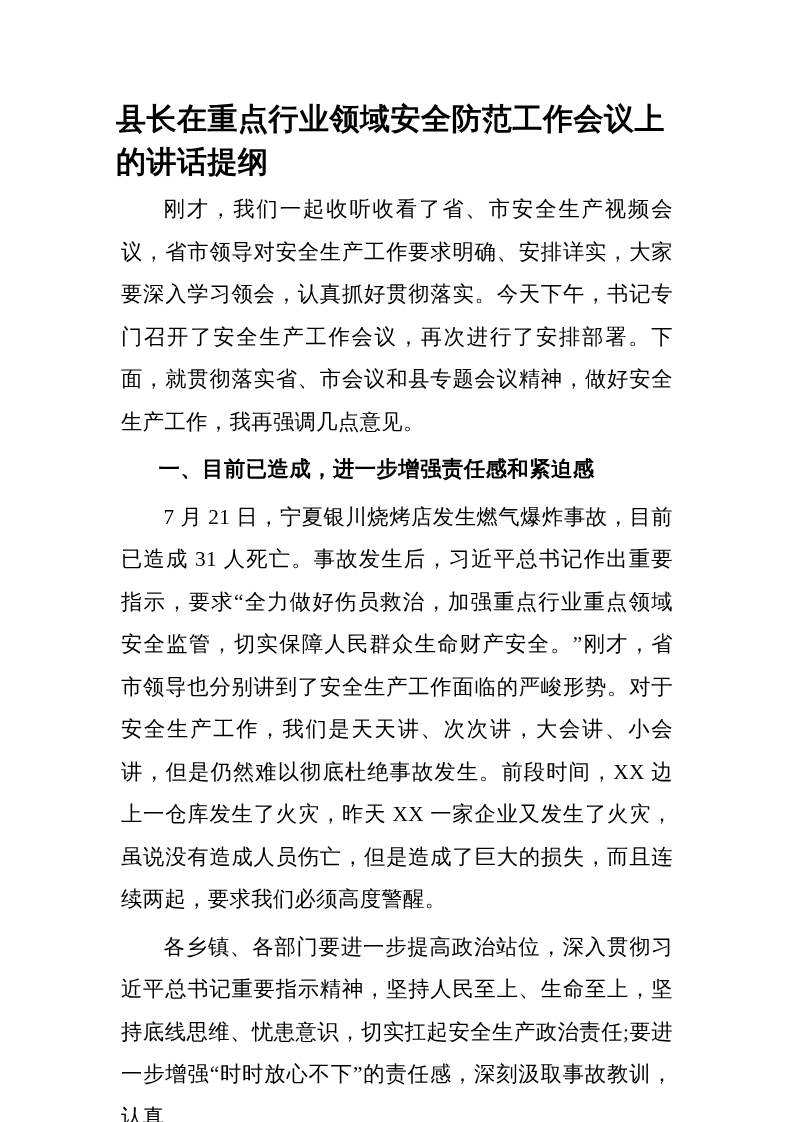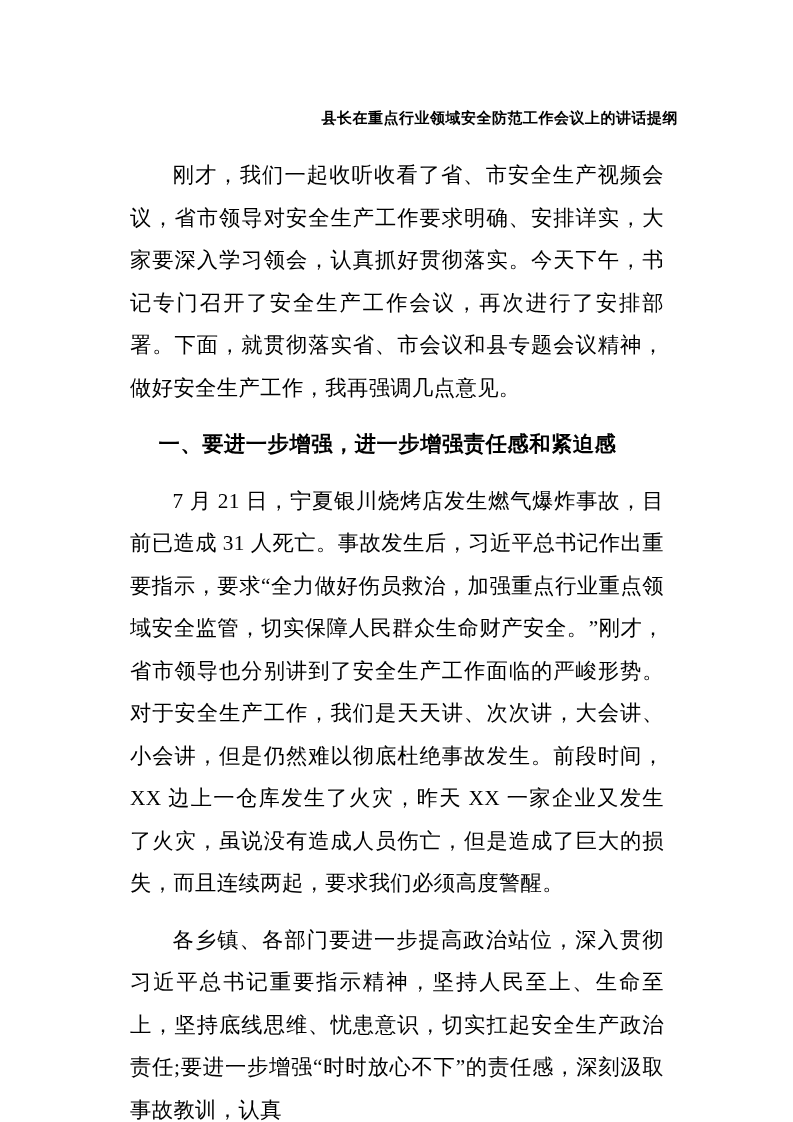--- a/index.html
+++ b/index.html
@@ -14,28 +14,28 @@
     margin: 0 auto;
     background: #ffffff;
     box-sizing: border-box;
     padding: 97px 115px 0 116px;
     overflow: hidden;
     font-family: "Liberation Serif", "DejaVu Serif", serif;
     color: #000000;
   }
   .doc-title {
     margin: 0 0 5px 0;
-    font-size: 15px;
+    font-size: 30px;
     font-weight: bold;
     line-height: 43px;
-    text-align: right;
+    text-align: left;
     letter-spacing: 0.5px;
   }
   .body-para {
-    margin: 14px;
+    margin: 5px;
     font-size: 21.3px;
     line-height: 42.5px;
     text-align: justify;
     text-indent: 2em;
     letter-spacing: 0.4px;
     word-break: break-all;
   }
   .section-heading {
     margin: 0;
     font-size: 21.3px;
@@ -46,18 +46,18 @@
   }
 </style>
 </head>
 <body>
 
 <div class="page">
   <h1 class="doc-title">县长在重点行业领域安全防范工作会议上的讲话提纲</h1>
 
   <p class="body-para">刚才，我们一起收听收看了省、市安全生产视频会议，省市领导对安全生产工作要求明确、安排详实，大家要深入学习领会，认真抓好贯彻落实。今天下午，书记专门召开了安全生产工作会议，再次进行了安排部署。下面，就贯彻落实省、市会议和县专题会议精神，做好安全生产工作，我再强调几点意见。</p>
 
-  <h2 class="section-heading">一、要进一步增强，进一步增强责任感和紧迫感</h2>
+  <h2 class="section-heading">一、目前已造成，进一步增强责任感和紧迫感</h2>
 
   <p class="body-para">7 月 21 日，宁夏银川烧烤店发生燃气爆炸事故，目前已造成 31 人死亡。事故发生后，习近平总书记作出重要指示，要求“全力做好伤员救治，加强重点行业重点领域安全监管，切实保障人民群众生命财产安全。”刚才，省市领导也分别讲到了安全生产工作面临的严峻形势。对于安全生产工作，我们是天天讲、次次讲，大会讲、小会讲，但是仍然难以彻底杜绝事故发生。前段时间，XX 边上一仓库发生了火灾，昨天 XX 一家企业又发生了火灾，虽说没有造成人员伤亡，但是造成了巨大的损失，而且连续两起，要求我们必须高度警醒。</p>
 
   <p class="body-para">各乡镇、各部门要进一步提高政治站位，深入贯彻习近平总书记重要指示精神，坚持人民至上、生命至上，坚持底线思维、忧患意识，切实扛起安全生产政治责任;要进一步增强“时时放心不下”的责任感，深刻汲取事故教训，认真</p>
 </div>
 
 </body></html>

